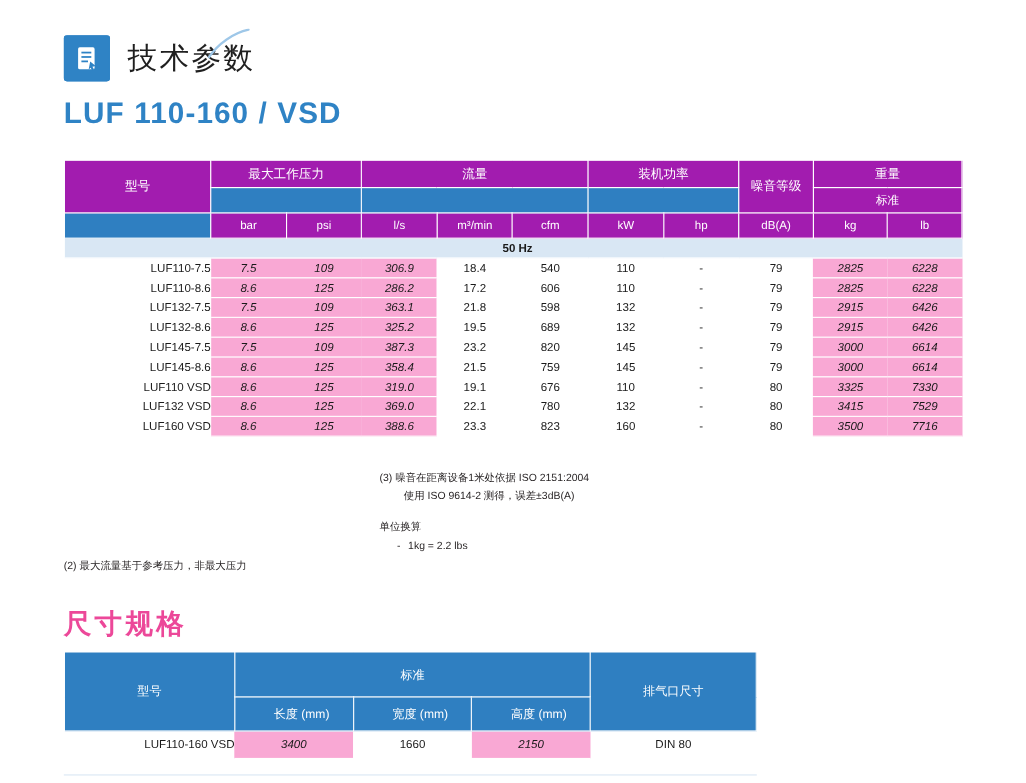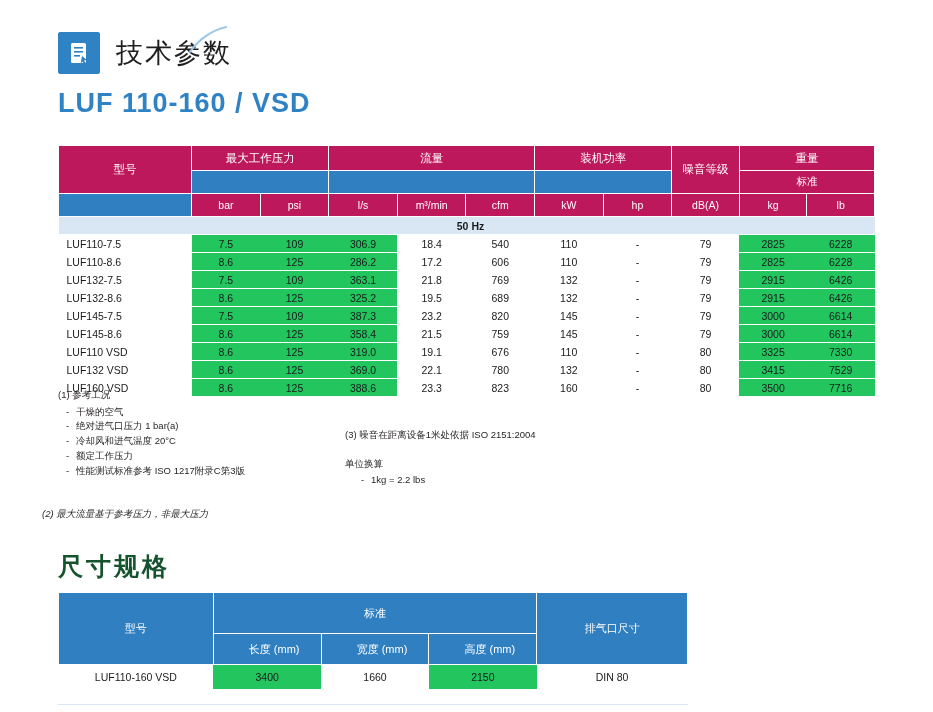--- a/index.html
+++ b/index.html
@@ -77,21 +77,21 @@
     border-collapse: collapse;
     font-size: 10.5px;
   }
   .spec-table th, .spec-table td {
     border: 1px solid #ffffff;
     padding: 0;
     text-align: center;
     vertical-align: middle;
   }
   .spec-table thead th {
-    background: #be185d;
+    background: #a21caf;
     color: #ffffff;
     font-weight: normal;
     height: 24px;
     font-size: 11.5px;
   }
   .spec-table thead th.sub {
     height: 22px;
     font-size: 10.5px;
   }
   .spec-table thead th.model-head {
@@ -108,25 +108,25 @@
     border: none;
   }
   .spec-table tbody td {
     height: 17px;
     border: none;
     border-bottom: 1px solid #ffffff;
     font-size: 10.5px;
     color: #1a1a1a;
   }
   .spec-table tbody td.model {
-    text-align: left;
+    text-align: right;
     padding-left: 8px;
     background: #ffffff;
   }
-  .tint { background: #22c55e; }
+  .tint { background: #f9a8d4; font-style: italic; }
   .plain { background: #ffffff; }
 
   
   .notes {
     position: absolute;
     left: 58px;
     top: 388px;
     font-size: 9.5px;
     color: #231f20;
     line-height: 1.55;
@@ -151,35 +151,34 @@
   .note-list li { position: relative; }
   .note-list li::before {
     content: "-";
     position: absolute;
     left: -10px;
   }
   .note-indent { padding-left: 22px; }
   .note-block { margin-top: 14px; }
   .note2 {
     position: absolute;
-    left: 42px;
+    left: 58px;
     top: 508px;
     font-size: 9.5px;
     color: #231f20;
-    font-style: italic;
   }
 
   
   .dim-title {
     position: absolute;
     left: 58px;
     top: 550px;
     font-size: 25px;
     font-weight: bold;
-    color: #14532d;
+    color: #ec4899;
     letter-spacing: 3px;
   }
   .dim-table {
     position: absolute;
     left: 58px;
     top: 592px;
     width: 630px;
     border-collapse: collapse;
     font-size: 10.5px;
   }
@@ -197,21 +196,21 @@
   }
   .dim-table thead th.h1 { height: 40px; }
   .dim-table thead th.h2 { height: 30px; padding-left: 14px; }
   .dim-table tbody td {
     height: 24px;
     border: none;
     border-bottom: 1px solid #ffffff;
     font-size: 10.5px;
     color: #1a1a1a;
   }
-  .dim-table tbody td.model { background: #ffffff; }
+  .dim-table tbody td.model { background: #ffffff; text-align: right; }
   .bottom-rule {
     position: absolute;
     left: 58px;
     top: 704px;
     width: 630px;
     height: 1px;
     background: #d9e7f4;
   }
 </style>
 </head>
@@ -310,21 +309,21 @@
           <td class="plain">79</td>
           <td class="tint">2825</td>
           <td class="tint">6228</td>
         </tr>
         <tr>
           <td class="model">LUF132-7.5</td>
           <td class="tint">7.5</td>
           <td class="tint">109</td>
           <td class="tint">363.1</td>
           <td class="plain">21.8</td>
-          <td class="plain">769</td>
+          <td class="plain">598</td>
           <td class="plain">132</td>
           <td class="plain">-</td>
           <td class="plain">79</td>
           <td class="tint">2915</td>
           <td class="tint">6426</td>
         </tr>
         <tr>
           <td class="model">LUF132-8.6</td>
           <td class="tint">8.6</td>
           <td class="tint">125</td>
@@ -398,33 +397,24 @@
           <td class="plain">823</td>
           <td class="plain">160</td>
           <td class="plain">-</td>
           <td class="plain">80</td>
           <td class="tint">3500</td>
           <td class="tint">7716</td>
         </tr>
       </tbody>
   </table>
 
-  <div class="notes">
-    <div class="note-title">(1) 参考工况</div>
-    <ul class="note-list">
-      <li>干燥的空气</li>
-      <li>绝对进气口压力 1 bar(a)</li>
-      <li>冷却风和进气温度 20°C</li>
-      <li>额定工作压力</li>
-      <li>性能测试标准参考 ISO 1217附录C第3版</li>
-    </ul>
-  </div>
 
   <div class="notes-right">
     <div class="note-title">(3) 噪音在距离设备1米处依据 ISO 2151:2004</div>
+    <div class="note-indent">使用 ISO 9614-2 测得，误差±3dB(A)</div>
     <div class="note-block">
       <div class="note-title">单位换算</div>
       <ul class="note-list" style="padding-left:26px">
         <li>1kg = 2.2 lbs</li>
       </ul>
     </div>
   </div>
 
   <div class="note2">(2) 最大流量基于参考压力，非最大压力</div>
 

